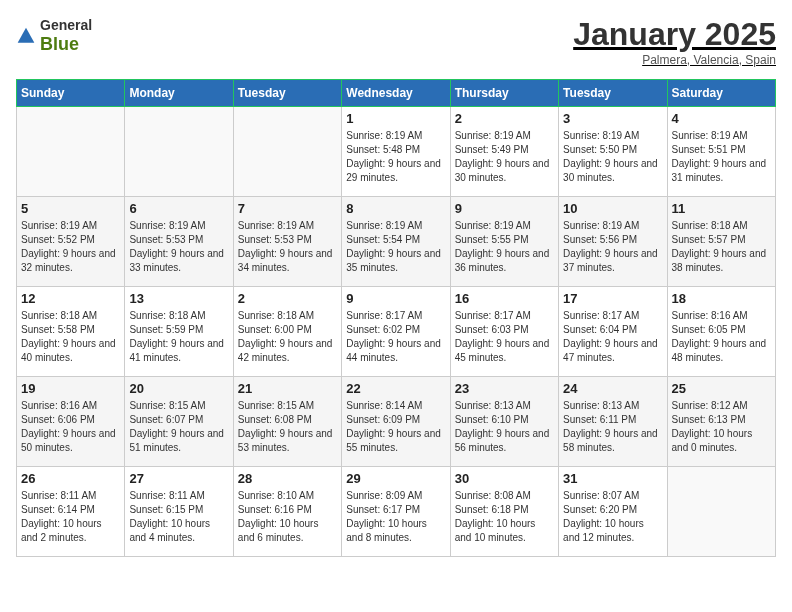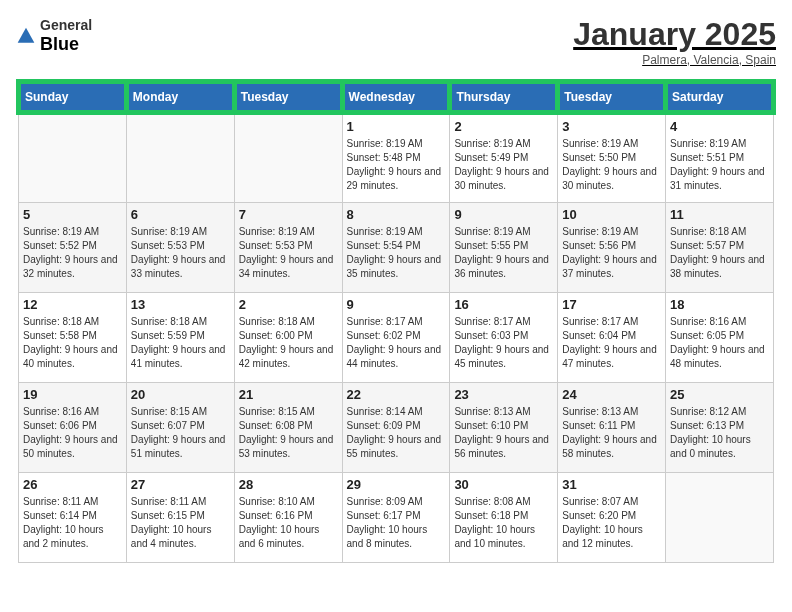--- a/index.html
+++ b/index.html
@@ -22,21 +22,21 @@
       gap: 4px;
     }
     .logo-text-general {
       font-size: 14px;
       font-weight: bold;
       color: #333;
     }
     .logo-text-blue {
       font-size: 18px;
       font-weight: bold;
-      color: #000000;
+      color: #4d7c0f;
     }
     .logo-icon {
       width: 20px;
       height: 20px;
     }
     .title-block {
       text-align: right;
       text-decoration: underline;
     }
     .calendar-title {
@@ -53,21 +53,21 @@
       border-collapse: collapse;
       font-size: 10.5px;
     }
     thead tr th {
       background-color: #2a6db5;
       color: #fff;
       padding: 6px 4px;
       text-align: left;
       font-size: 12px;
       font-weight: bold;
-      border: 5px solid #22c55e;
+      border: 1px solid #22c55e;
     }
     tbody tr td {
       border: 1px solid #ccc;
       vertical-align: top;
       padding: 4px;
       width: 14.28%;
       min-height: 80px;
       height: 90px;
     }
     .day-number {

